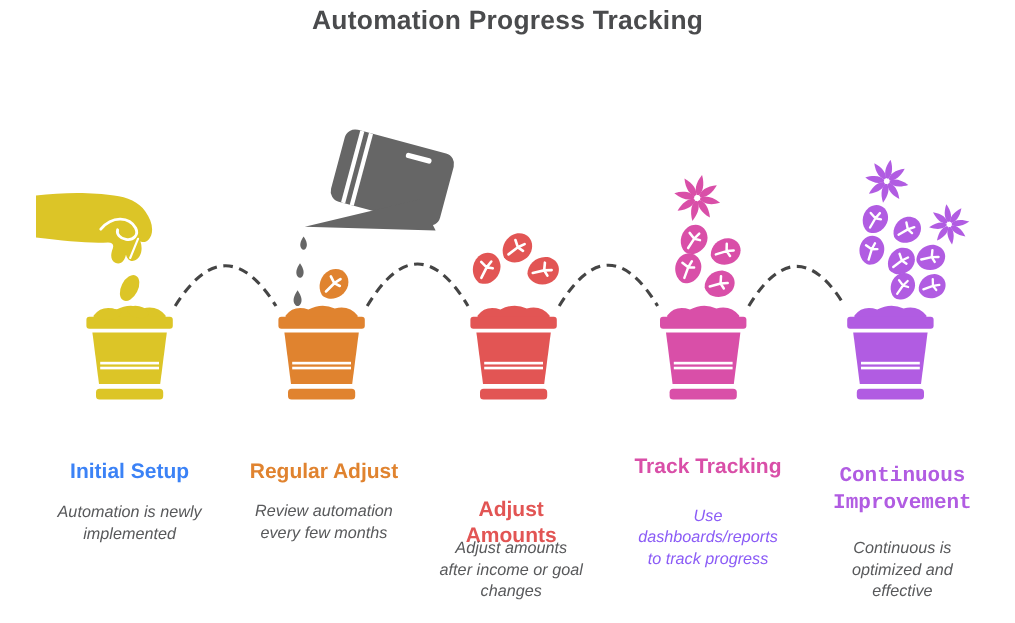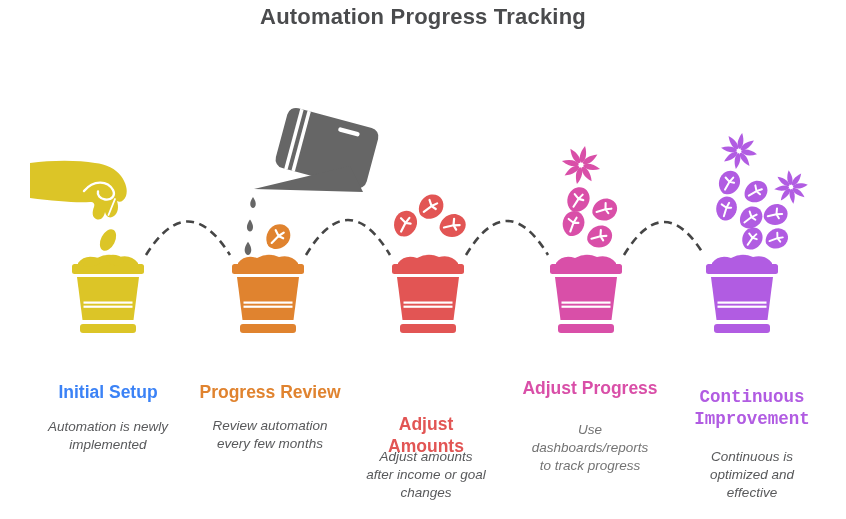--- a/index.html
+++ b/index.html
@@ -139,36 +139,36 @@
     </g>
   </svg>
 
   <div class="col c1">
     <div class="stage-label" style="color: #3b82f6;">Initial Setup</div>
     <div class="stage-desc" style="color: rgb(88, 89, 91);">Automation is newly
 implemented</div>
   </div>
 
   <div class="col c2">
-    <div class="stage-label" style="color: rgb(224, 131, 47);">Progress Review</div>
+    <div class="stage-label" style="color: rgb(224, 131, 47);">Regular Adjust</div>
     <div class="stage-desc" style="color: rgb(88, 89, 91);">Review automation
 every few months</div>
   </div>
 
   <div class="col c3">
     <div class="stage-label" style="color: rgb(226, 85, 84); margin-top: 28px;">Adjust
 Amounts</div>
     <div class="stage-desc" style="color: rgb(88, 89, 91);">Adjust amounts
 after income or goal
 changes</div>
   </div>
 
   <div class="col c4">
-    <div class="stage-label" style="color: rgb(217, 79, 168);">Adjust Progress</div>
-    <div class="stage-desc" style="color: #737373;">Use
+    <div class="stage-label" style="color: rgb(217, 79, 168);">Track Tracking</div>
+    <div class="stage-desc" style="color: #8b5cf6;">Use
 dashboards/reports
 to track progress</div>
   </div>
 
   <div class="col c5">
     <div class="stage-label" style="color: rgb(177, 92, 226); font-family: Liberation Mono, monospace;">Continuous
 Improvement</div>
     <div class="stage-desc" style="color: rgb(88, 89, 91);">Continuous is
 optimized and
 effective</div>

